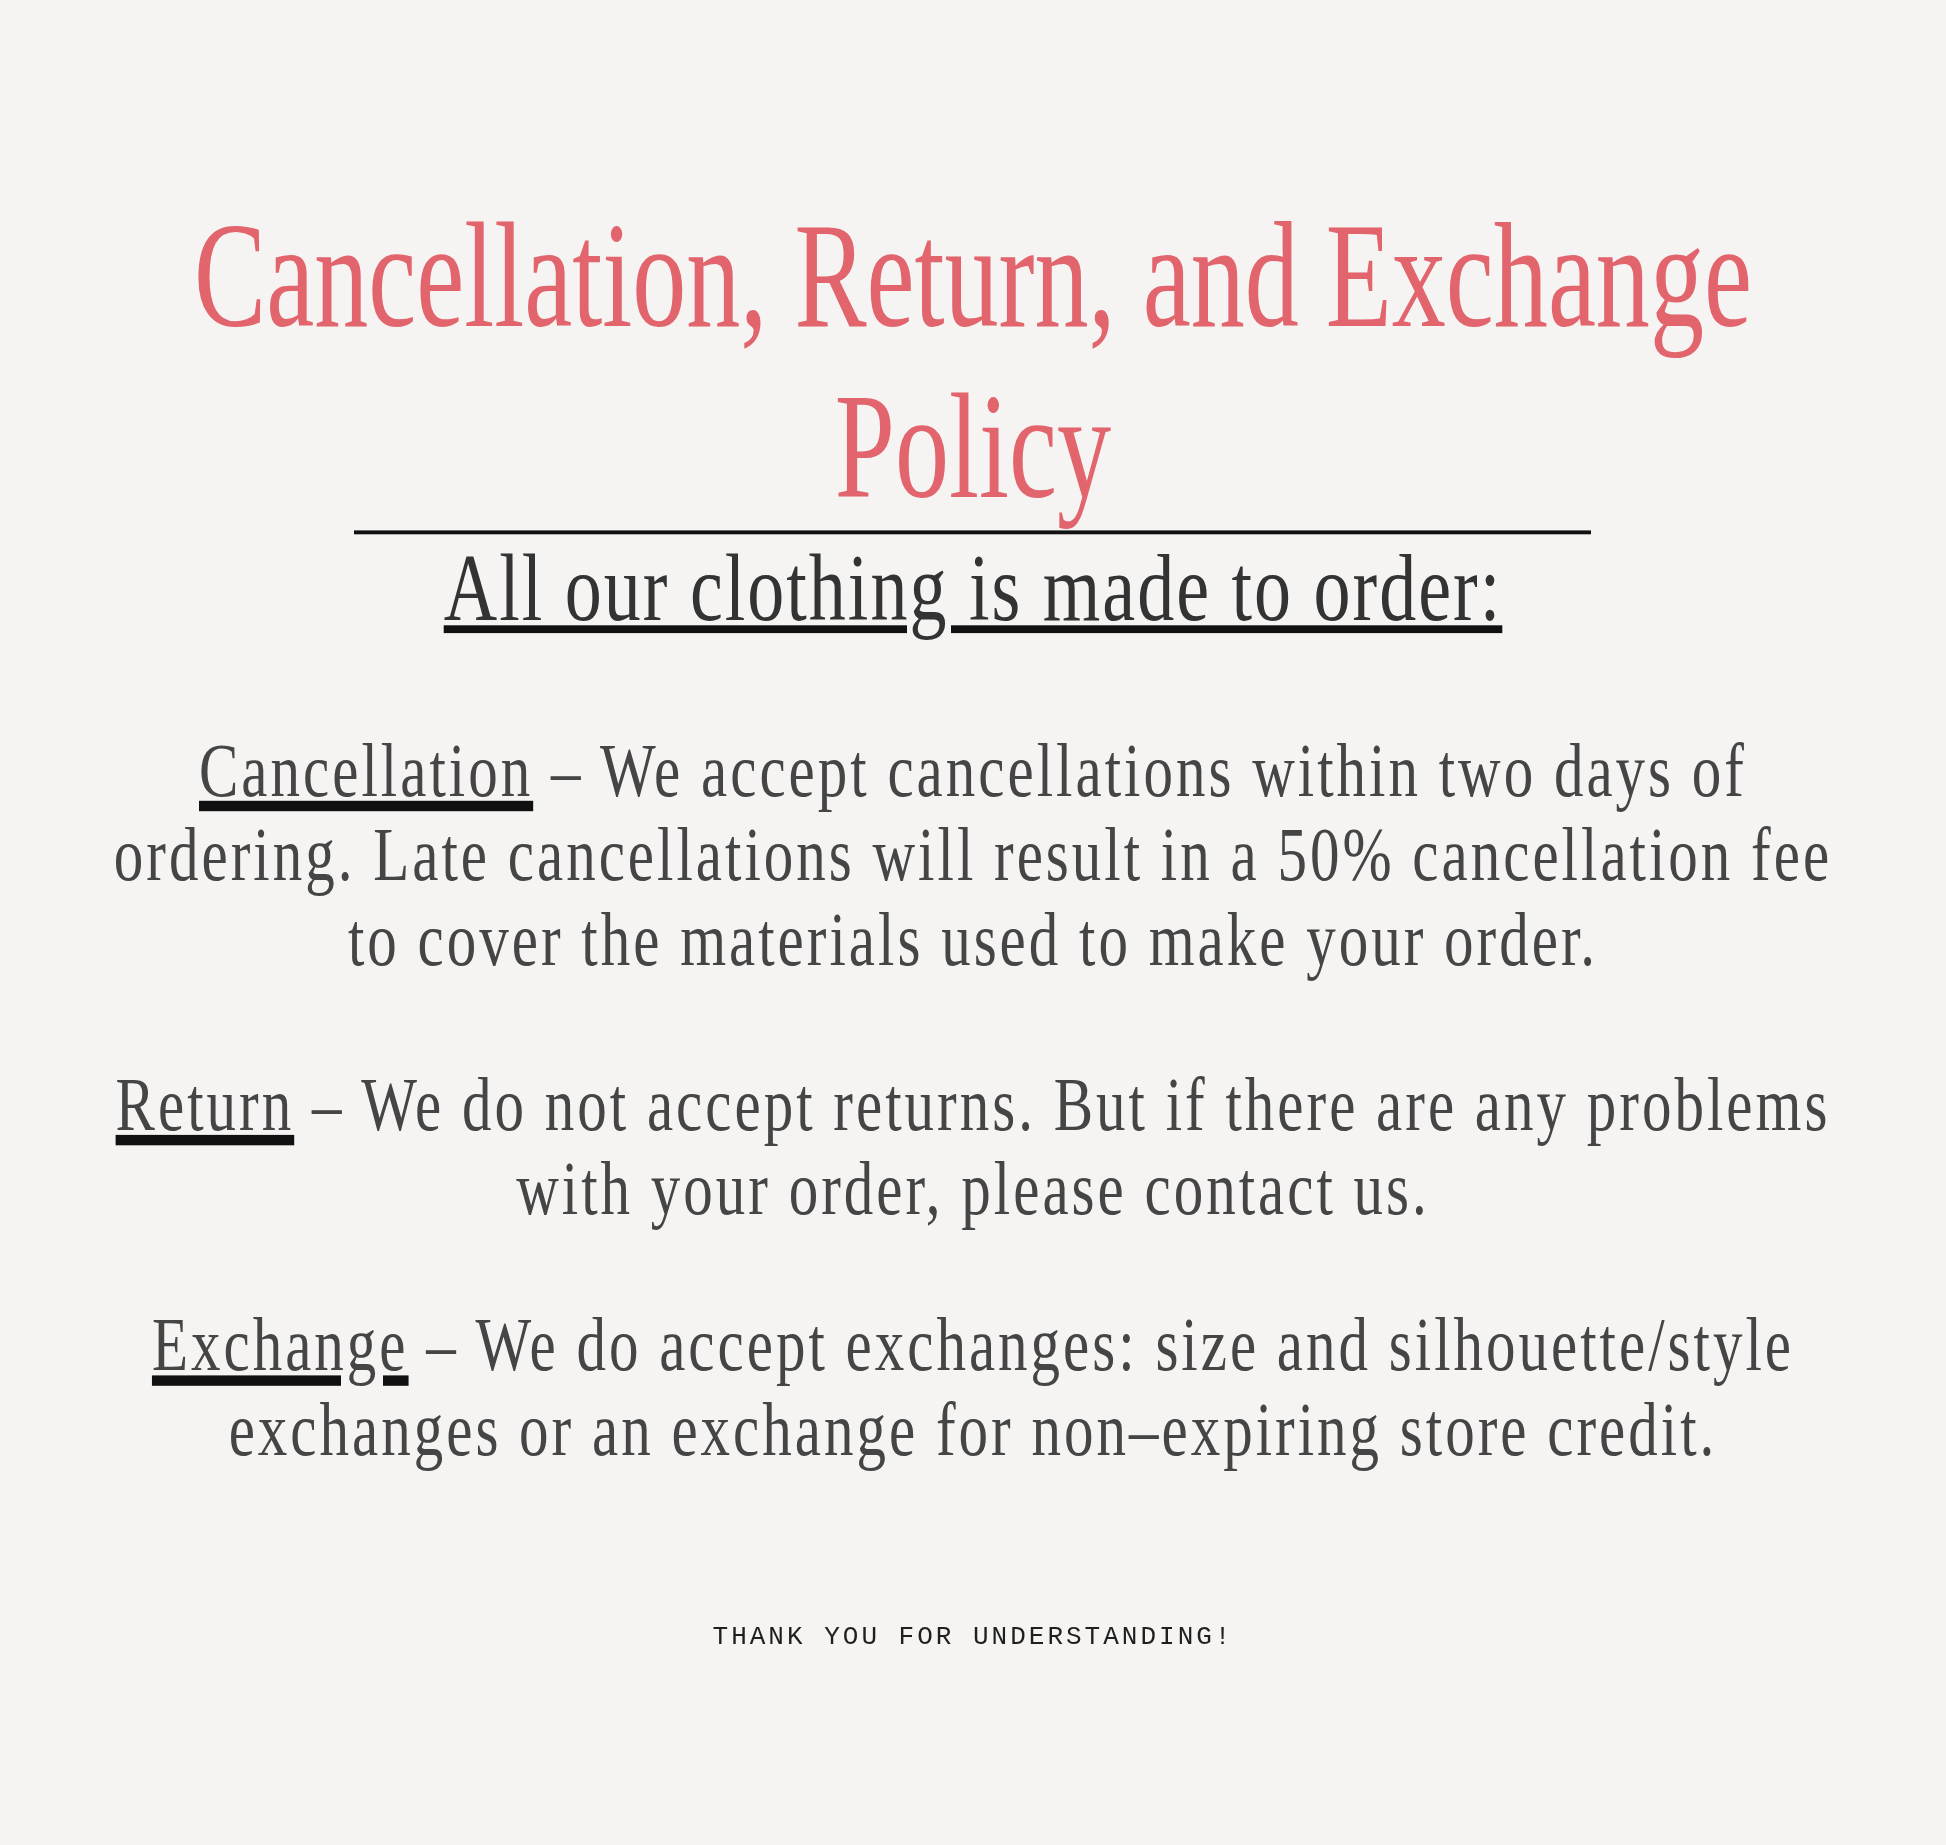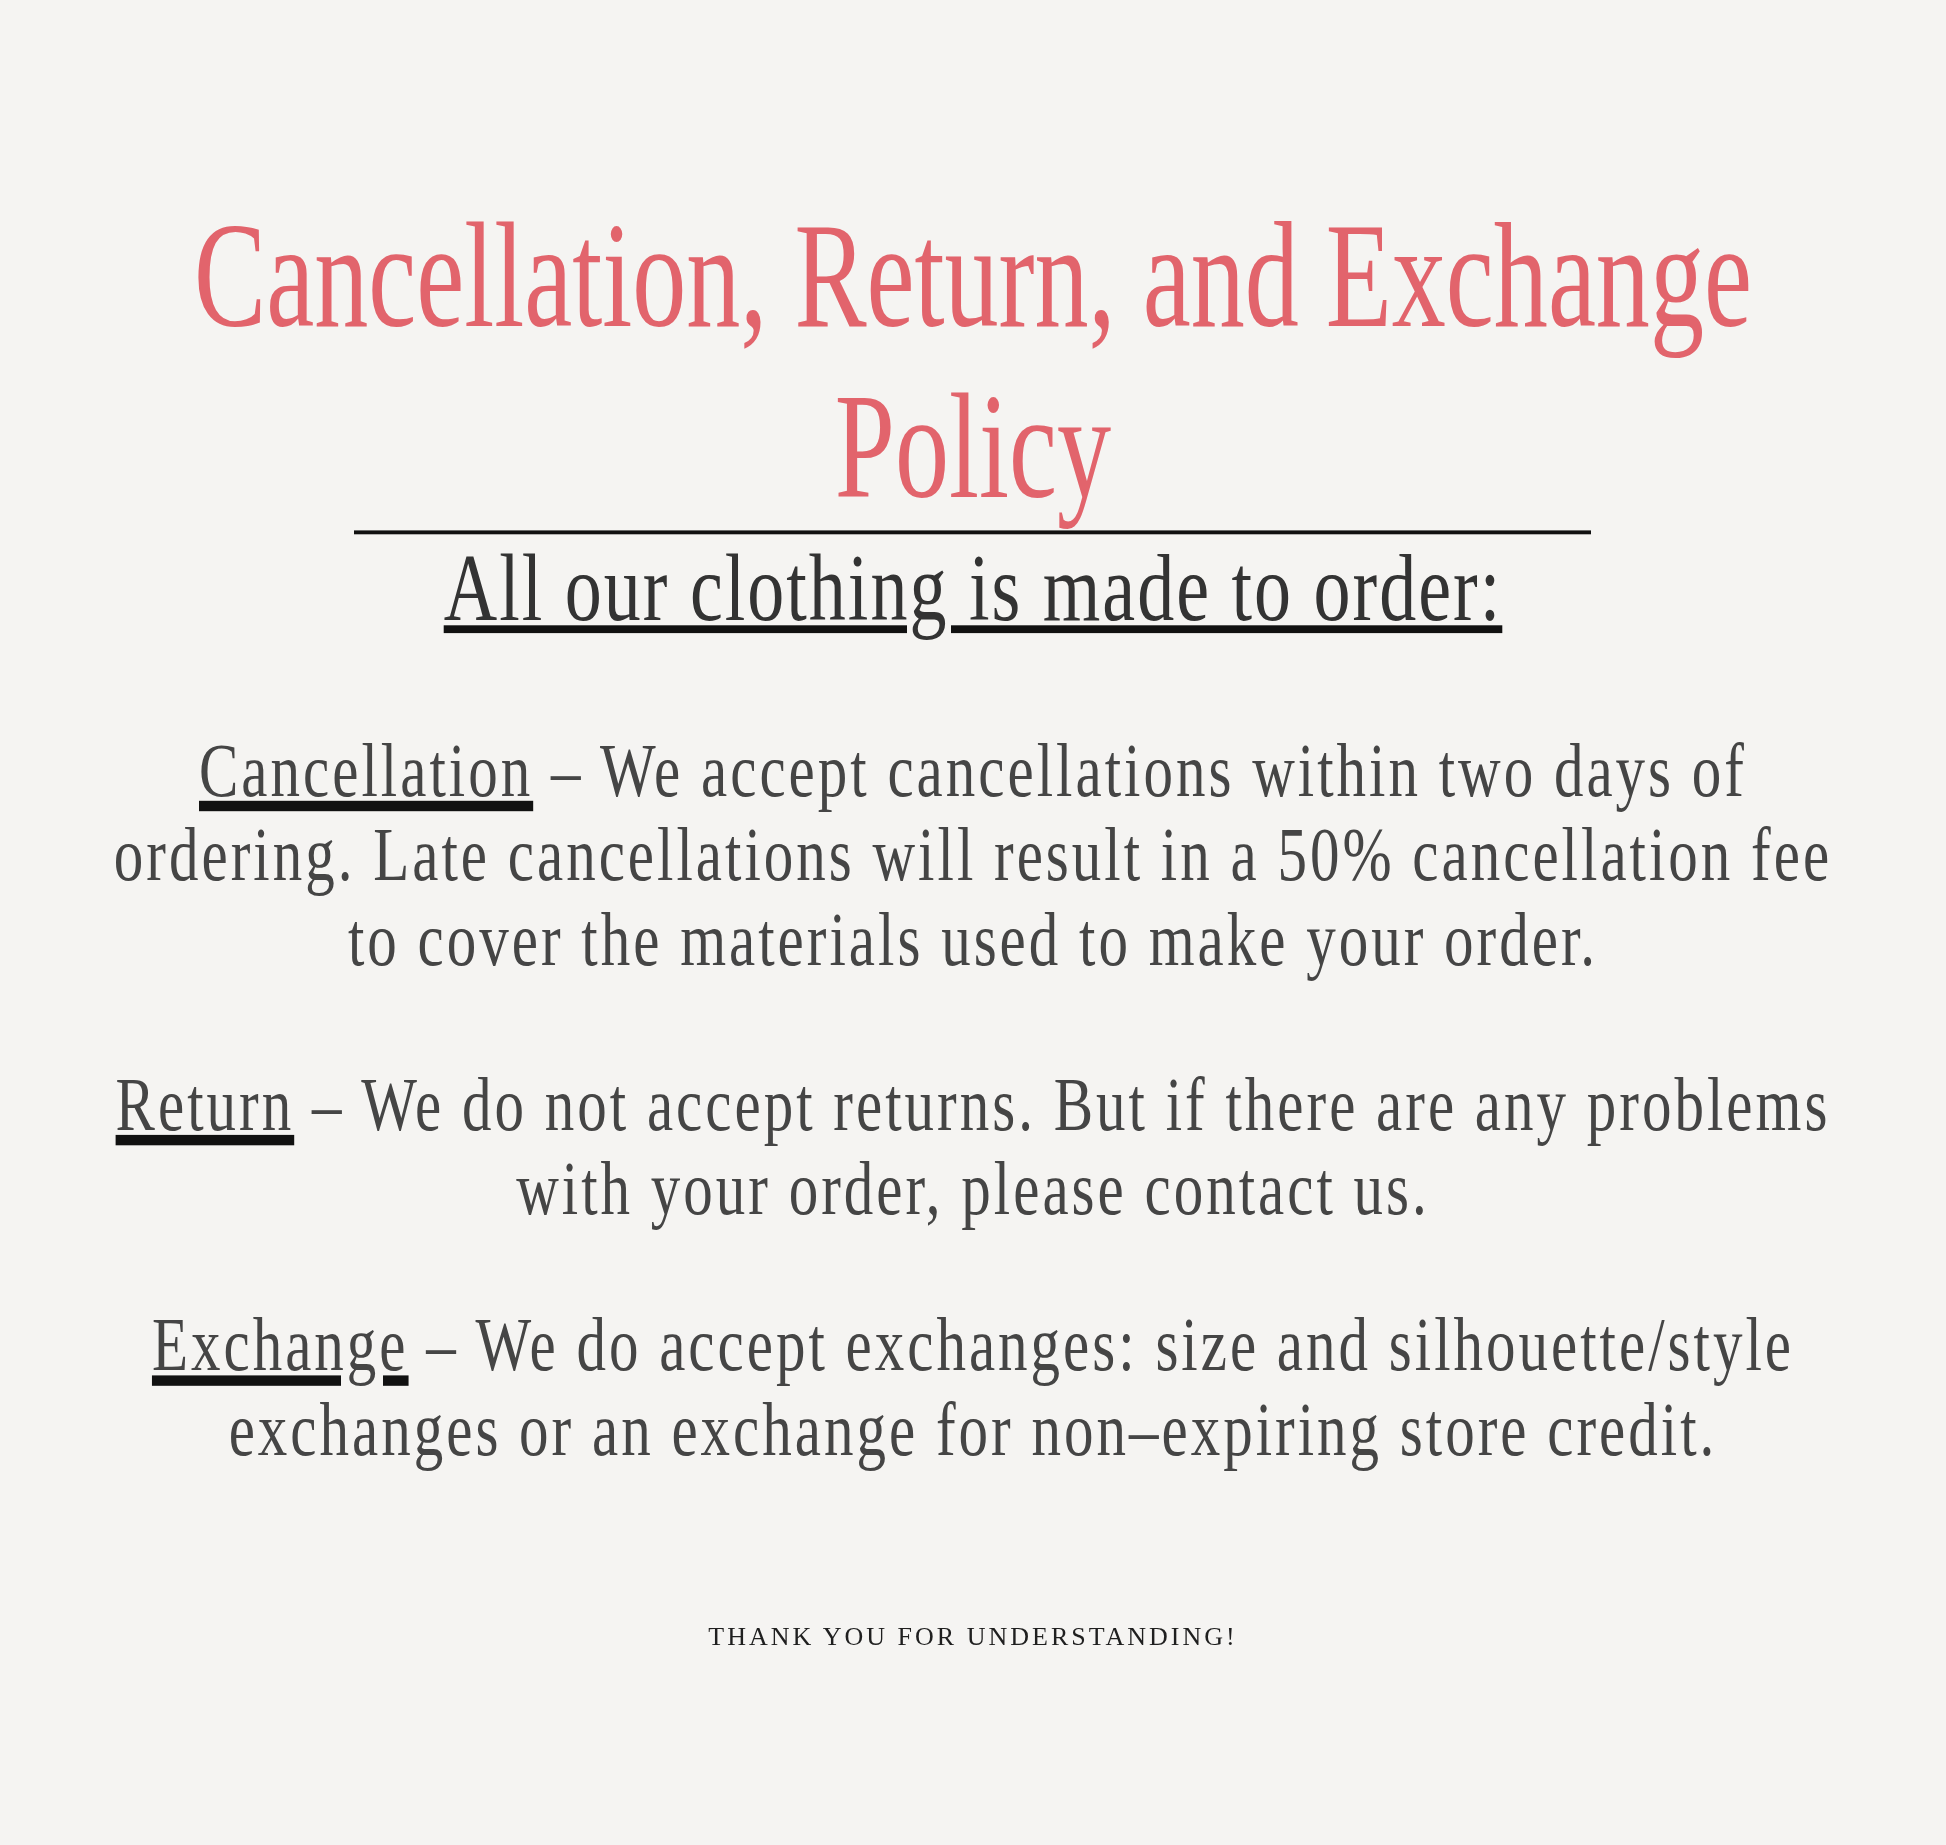--- a/index.html
+++ b/index.html
@@ -61,21 +61,21 @@
     text-underline-offset:4px;
     text-decoration-color:var(--bar);
     text-decoration-skip-ink:auto;
   }
   .para-cancellation{top:560px;}
   .para-return{top:817px;}
   .para-exchange{top:1002px;}
   .footer{
     position:absolute;top:1618px;left:0;width:100%;
     text-align:center;
-    font-family:Liberation Serif, serif;
+    font-family:Liberation Mono, monospace;
     font-size:26px;line-height:38px;letter-spacing:3px;
     font-weight:500;
     color:var(--footer-ink);
   }
 </style>
 </head>
 <body>
 
 <div class="page">
 

